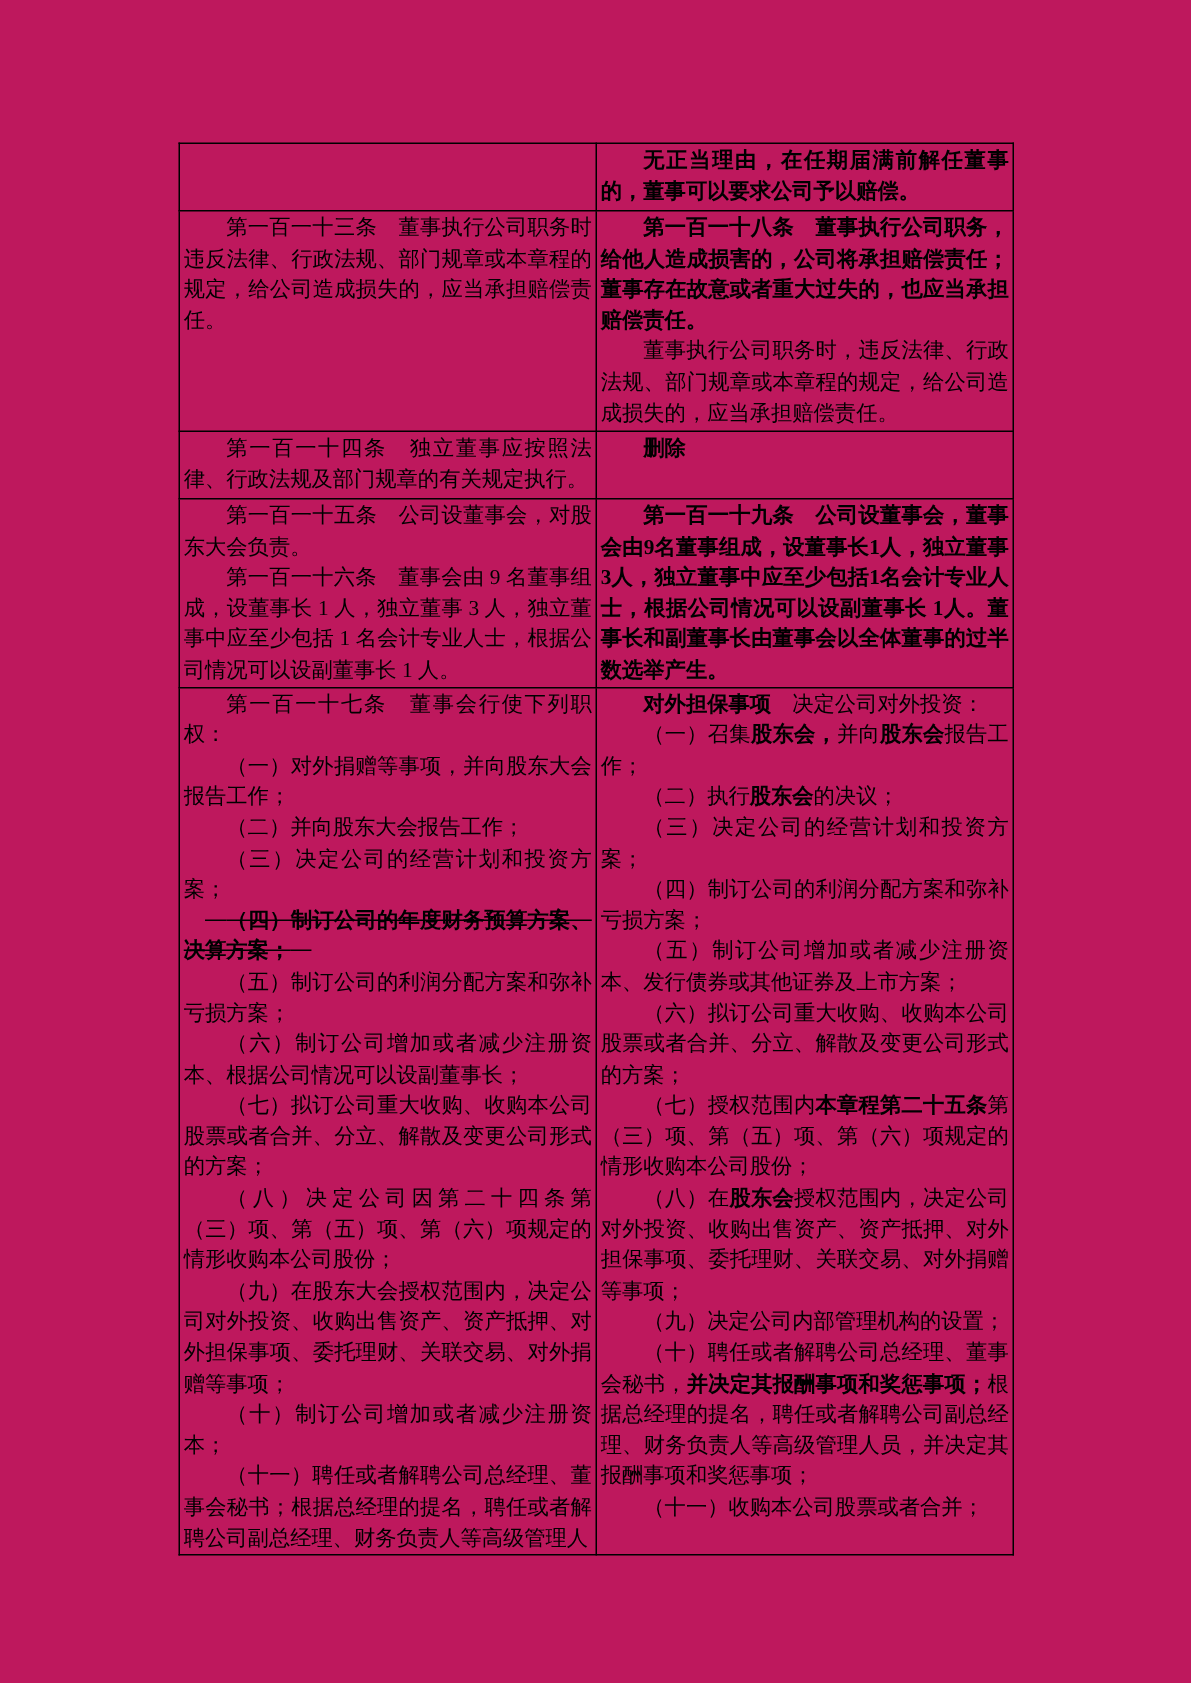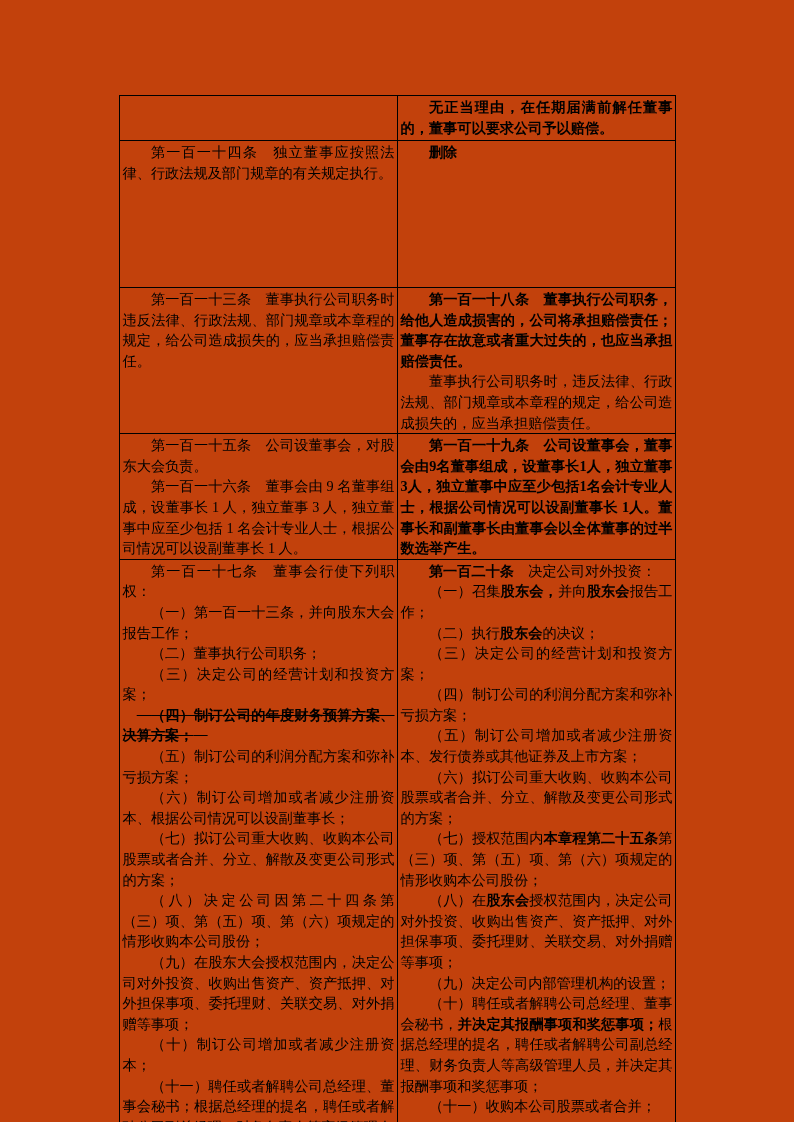--- a/index.html
+++ b/index.html
@@ -12,21 +12,21 @@
     height: 1122px;
     position: relative;
     font-family: "Liberation Serif", "DejaVu Serif", serif;
     color: #000000;
   }
   .page {
     position: absolute;
     left: 0; top: 0;
     width: 794px;
     height: 1122px;
-    background: #c2410c;
+    background: #be185d;
     overflow: hidden;
   }
   table.cmp {
     position: absolute;
     left: 119px;
     top: 95px;
     width: 557px;
     border-collapse: collapse;
     table-layout: fixed;
   }
@@ -62,61 +62,61 @@
   <table class="cmp">
     <tbody>
         <tr>
           <td></td>
           <td>
             <p><span class="bold">无正当理由，在任期届满前解任董事的，董事可以要求公司予以赔偿。</span></p>
           </td>
         </tr>
         <tr>
           <td>
-            <p><span>第一百一十四条　独立董事应按照法律、行政法规及部门规章的有关规定执行。</span></p>
-          </td>
-          <td>
-            <p><span class="bold">删除</span></p>
-          </td>
-        </tr>
-        <tr>
-          <td>
             <p><span>第一百一十三条　董事执行公司职务时违反法律、行政法规、部门规章或本章程的规定，给公司造成损失的，应当承担赔偿责任。</span></p>
           </td>
           <td>
             <p><span class="bold">第一百一十八条　董事执行公司职务，给他人造成损害的，公司将承担赔偿责任；董事存在故意或者重大过失的，也应当承担赔偿责任。</span></p>
             <p><span>董事执行公司职务时，违反法律、行政法规、部门规章或本章程的规定，给公司造成损失的，应当承担赔偿责任。</span></p>
+          </td>
+        </tr>
+        <tr>
+          <td>
+            <p><span>第一百一十四条　独立董事应按照法律、行政法规及部门规章的有关规定执行。</span></p>
+          </td>
+          <td>
+            <p><span class="bold">删除</span></p>
           </td>
         </tr>
         <tr>
           <td>
             <p><span>第一百一十五条　公司设董事会，对股东大会负责。</span></p>
             <p><span>第一百一十六条　董事会由 9 名董事组成，设董事长 1 人，独立董事 3 人，独立董事中应至少包括 1 名会计专业人士，根据公司情况可以设副董事长 1 人。</span></p>
           </td>
           <td>
             <p><span class="bold">第一百一十九条　公司设董事会，董事会由9名董事组成，设董事长1人，独立董事3人，独立董事中应至少包括1名会计专业人士，根据公司情况可以设副董事长 1人。董事长和副董事长由董事会以全体董事的过半数选举产生。</span></p>
           </td>
         </tr>
         <tr>
           <td>
             <p><span>第一百一十七条　董事会行使下列职权：</span></p>
-            <p><span>（一）第一百一十三条，并向股东大会报告工作；</span></p>
-            <p><span>（二）董事执行公司职务；</span></p>
+            <p><span>（一）对外捐赠等事项，并向股东大会报告工作；</span></p>
+            <p><span>（二）并向股东大会报告工作；</span></p>
             <p><span>（三）决定公司的经营计划和投资方案；</span></p>
             <p style="text-indent: 1em;"><span class="bold strike">（四）制订公司的年度财务预算方案、决算方案；</span></p>
             <p><span>（五）制订公司的利润分配方案和弥补亏损方案；</span></p>
             <p><span>（六）制订公司增加或者减少注册资本、根据公司情况可以设副董事长；</span></p>
             <p><span>（七）拟订公司重大收购、收购本公司股票或者合并、分立、解散及变更公司形式的方案；</span></p>
             <p><span>（八）决定公司因第二十四条第 （三）项、第（五）项、第（六）项规定的情形收购本公司股份；</span></p>
             <p><span>（九）在股东大会授权范围内，决定公司对外投资、收购出售资产、资产抵押、对外担保事项、委托理财、关联交易、对外捐赠等事项；</span></p>
             <p><span>（十）制订公司增加或者减少注册资本；</span></p>
             <p><span>（十一）聘任或者解聘公司总经理、董事会秘书；根据总经理的提名，聘任或者解聘公司副总经理、财务负责人等高级管理人</span></p>
           </td>
           <td>
-            <p><span class="bold">第一百二十条</span><span>　决定公司对外投资：</span></p>
+            <p><span class="bold">对外担保事项</span><span>　决定公司对外投资：</span></p>
             <p><span>（一）召集</span><span class="bold">股东会，</span><span>并向</span><span class="bold">股东会</span><span>报告工作；</span></p>
             <p><span>（二）执行</span><span class="bold">股东会</span><span>的决议；</span></p>
             <p><span>（三）决定公司的经营计划和投资方案；</span></p>
             <p><span>（四）制订公司的利润分配方案和弥补亏损方案；</span></p>
             <p><span>（五）制订公司增加或者减少注册资本、发行债券或其他证券及上市方案；</span></p>
             <p><span>（六）拟订公司重大收购、收购本公司股票或者合并、分立、解散及变更公司形式的方案；</span></p>
             <p><span>（七）授权范围内</span><span class="bold">本章程第二十五条</span><span>第（三）项、第（五）项、第（六）项规定的情形收购本公司股份；</span></p>
             <p><span>（八）在</span><span class="bold">股东会</span><span>授权范围内，决定公司对外投资、收购出售资产、资产抵押、对外担保事项、委托理财、关联交易、对外捐赠等事项；</span></p>
             <p><span>（九）决定公司内部管理机构的设置；</span></p>
             <p><span>（十）聘任或者解聘公司总经理、董事会秘书，</span><span class="bold">并决定其报酬事项和奖惩事项；</span><span>根据总经理的提名，聘任或者解聘公司副总经理、财务负责人等高级管理人员，并决定其报酬事项和奖惩事项；</span></p>

